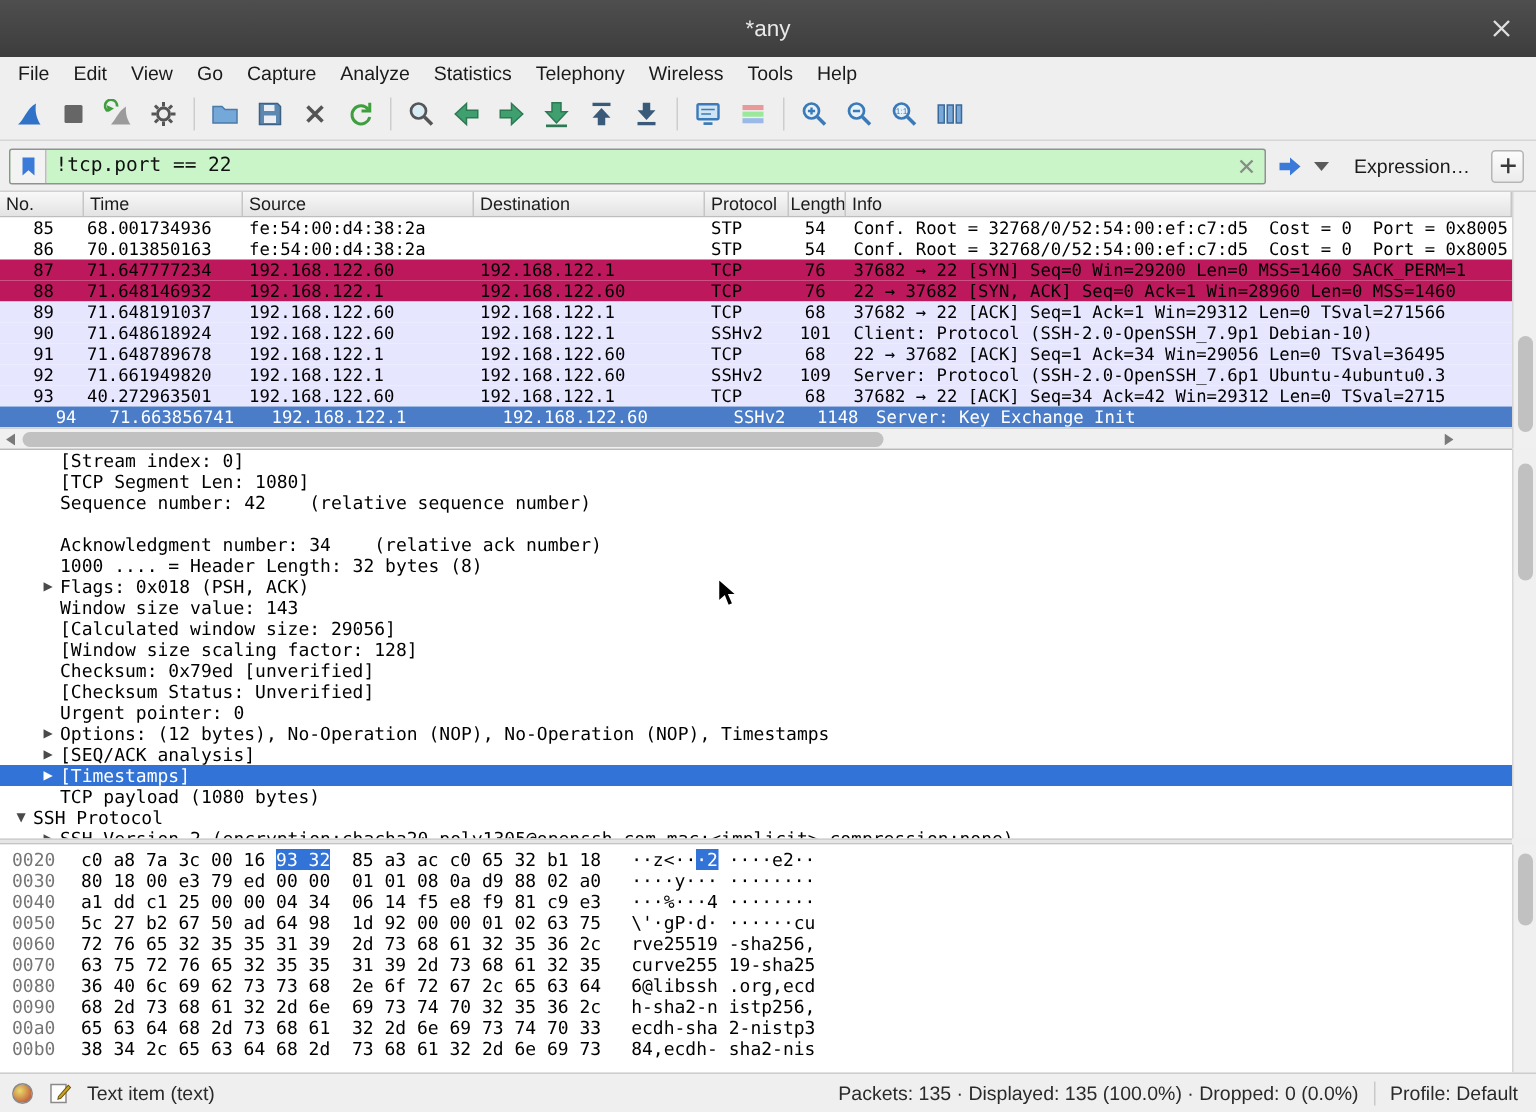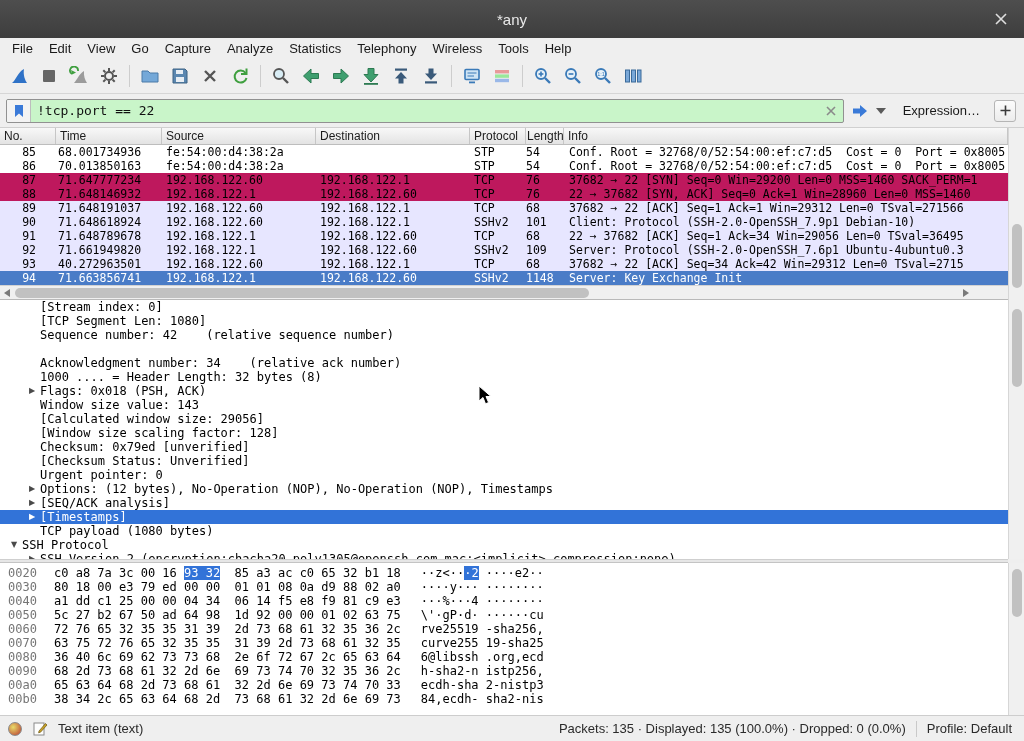--- a/index.html
+++ b/index.html
@@ -48,27 +48,27 @@
   .hcell { border-right:1px solid #c6c6c6; padding:1px 4px; overflow:hidden; white-space:nowrap; }
   .w-no{width:56px;} .w-time{width:106px;} .w-src{width:154px;} .w-dst{width:154px;}
   .w-proto{width:56px;} .w-len{width:38px; padding-left:1px;} .w-info{flex:1;}
 
   .plist { position:absolute; left:0; top:145px; width:1008px; height:140px; background:#fff; overflow:hidden; }
   .prow { display:flex; height:14px; line-height:14px; font-family:"DejaVu Sans Mono",monospace;
     font-size:11.5px; color:#000; white-space:pre; cursor:default; }
   .prow.white{ background:#ffffff; }
   .prow.gray { background:#be185d; }
   .prow.lav  { background:#e7e6ff; }
-  .prow.sel  { background:#4a7cc7; color:#fff; }
+  .prow.sel  { background:#4a7cc7; color:#fff;padding-left:15px; }
   .c-no   { width:56px; text-align:right; padding-right:20px; flex:0 0 auto; }
   .c-time { width:106px; padding-left:2px; flex:0 0 auto; overflow:hidden; }
   .c-src  { width:154px; padding-left:4px; flex:0 0 auto; overflow:hidden; }
   .c-dst  { width:154px; padding-left:4px; flex:0 0 auto; overflow:hidden; }
   .c-proto{ width:56px; padding-left:4px; flex:0 0 auto; overflow:hidden; }
-  .c-len  { width:38px; text-align:left; padding-right:3px; flex:0 0 auto; }
+  .c-len  { width:38px; text-align:center; padding-right:3px; flex:0 0 auto; }
   .c-info { flex:1; padding-left:5px; overflow:hidden; }
 
   
   .hscroll { position:absolute; left:0; top:285px; width:1008px; height:14px; background:#f0f0f0;
     border-top:1px solid #d2d2d2; }
   .hthumb { position:absolute; left:15px; top:2px; width:574px; height:10px; background:#c1c1c1; border-radius:5px; }
   .harrow { position:absolute; top:1px; width:12px; height:12px; display:flex; align-items:center; justify-content:center; }
   .harrow.left{ left:1px; } .harrow.right{ left:960px; }
   .vscroll { position:absolute; right:0; width:16px; background:#f0f0f0; border-left:1px solid #d6d6d6; }
   .vs-list { top:128px; height:171px; }

